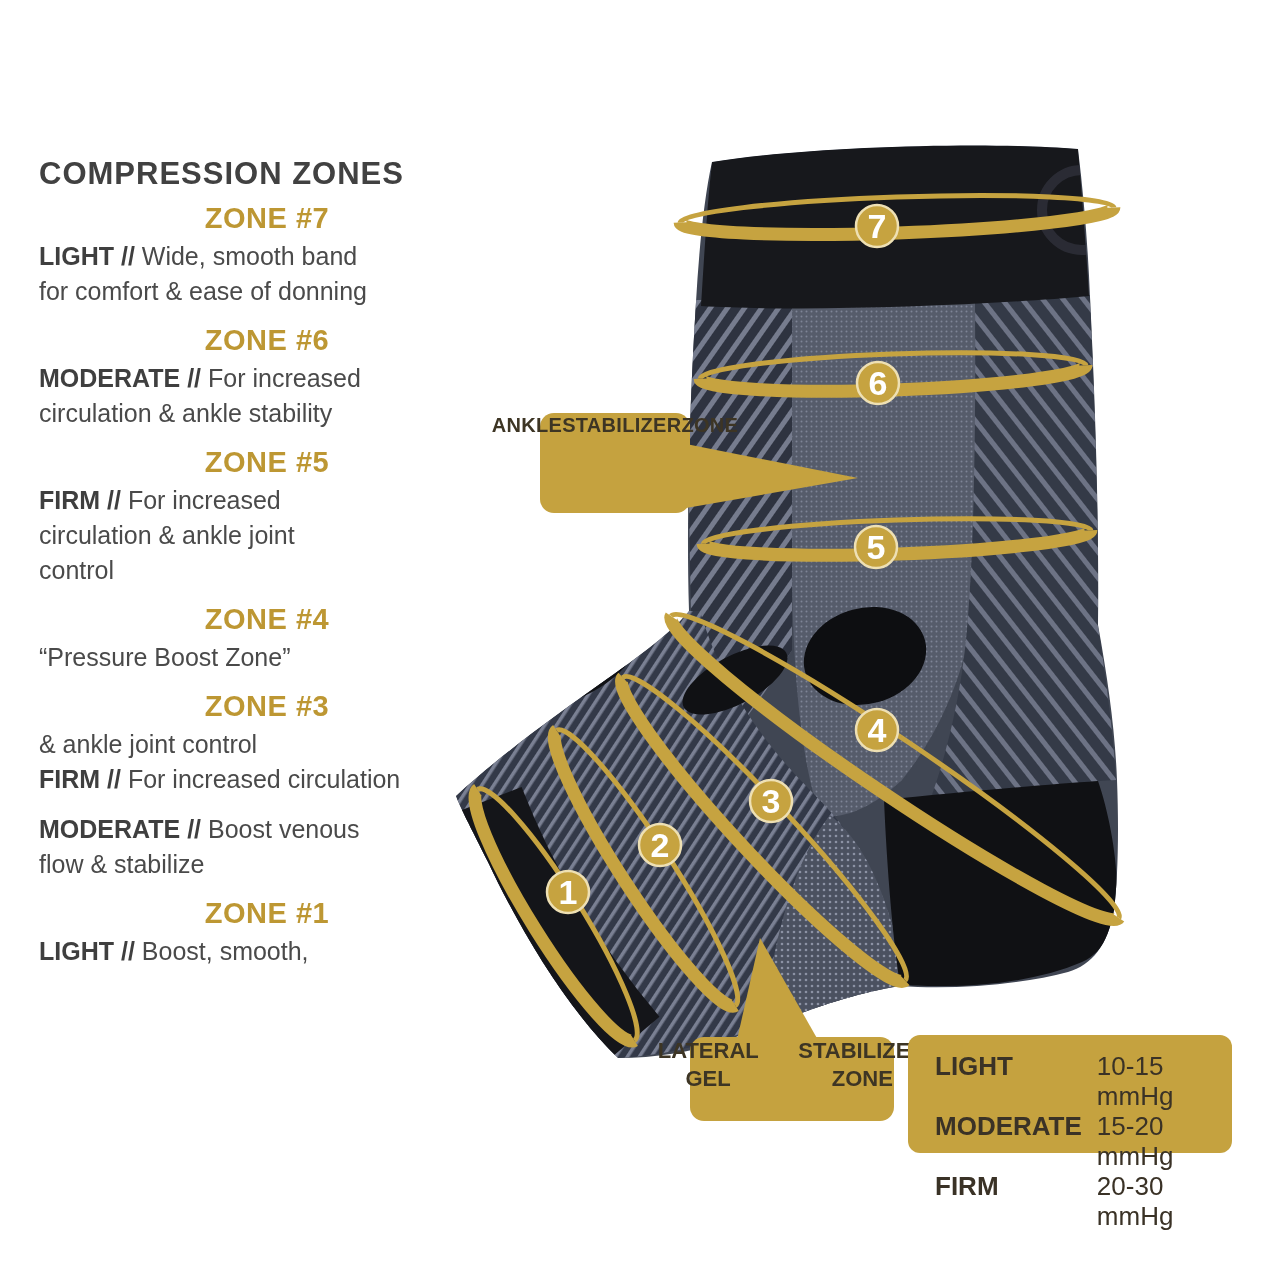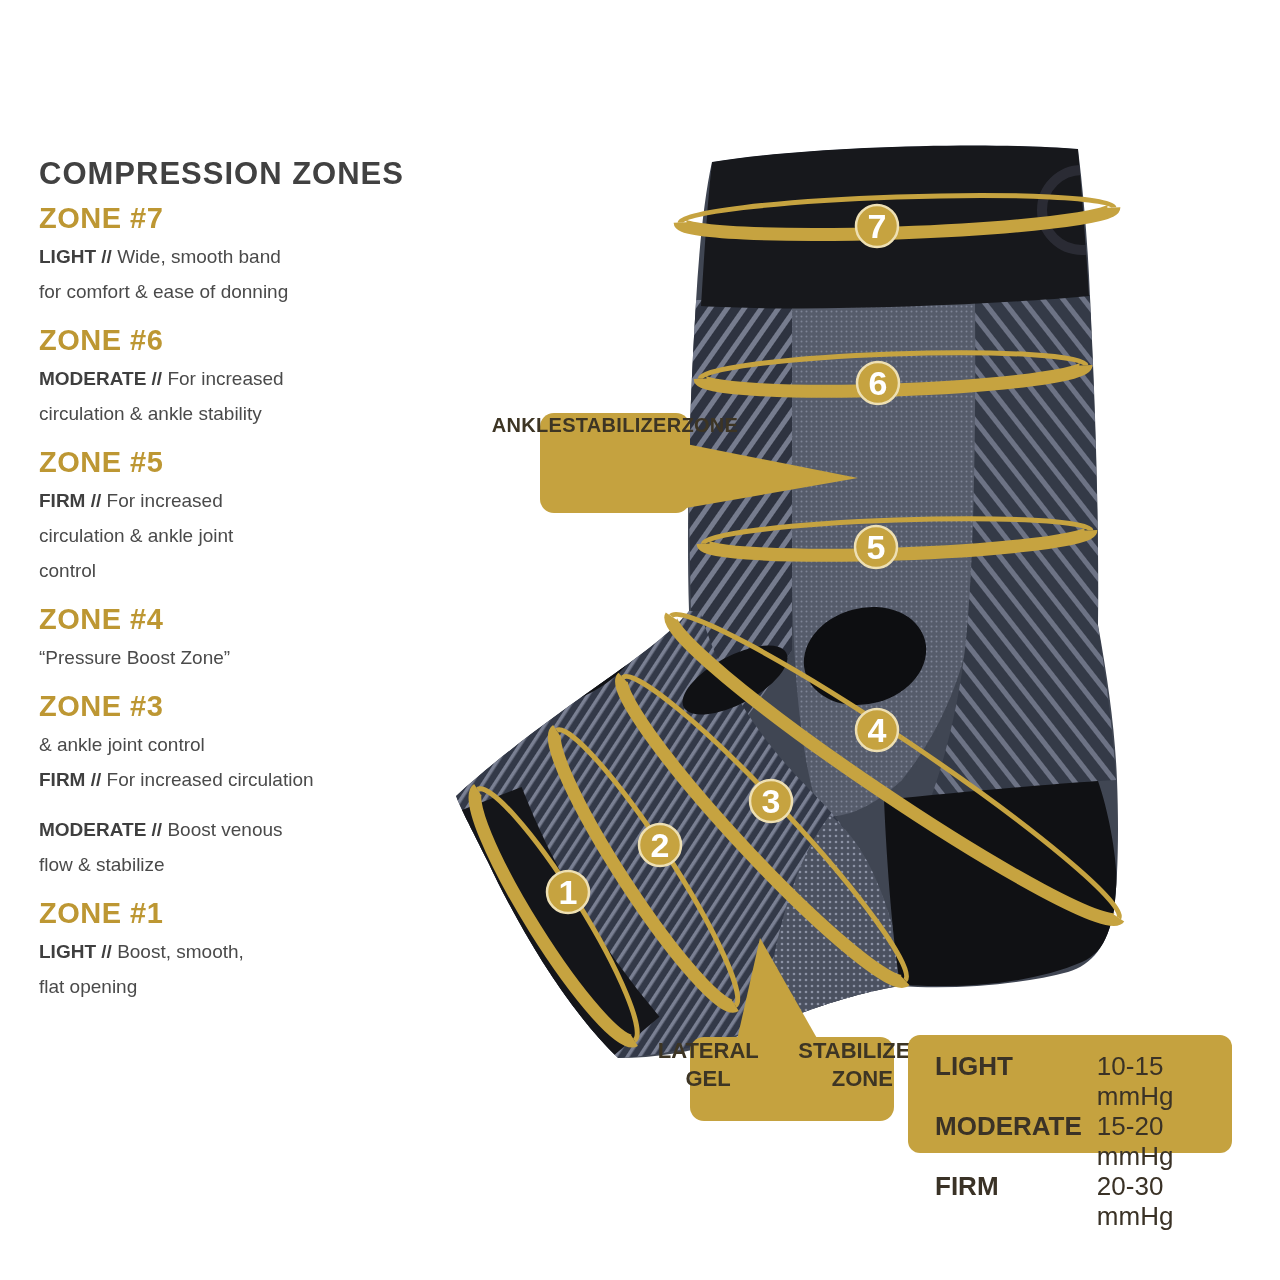--- a/index.html
+++ b/index.html
@@ -4,23 +4,23 @@
 <style>
   html,body{margin:0;padding:0;background:#ffffff;}
   .canvas{position:relative;width:1280px;height:1280px;background:#ffffff;overflow:hidden;
           font-family:"Liberation Sans",sans-serif;}
   .svg-layer{position:absolute;left:0;top:0;width:1280px;height:1280px;}
 
   
   .zones-panel{position:absolute;left:39px;top:156px;width:456px;}
   .page-title{font-size:31px;font-weight:800;color:#414141;letter-spacing:1px;margin:0 0 10px 0;}
   .zone{margin:0 0 15px 0;}
-  .zone-heading{font-size:29px;font-weight:800;color:#bd9733;letter-spacing:.5px;margin:0 0 4px 0;}
+  .zone-heading{font-size:29px;font-weight:800;color:#bd9733;letter-spacing:.5px;margin:0 0 4px 0;text-align:center;}
   .zone-heading.dark{color:#3f3f3f;}
-  .desc-line{font-size:19px;line-height:35px;color:#4a4a4a;white-space:nowrap;}
+  .desc-line{font-size:25px;line-height:35px;color:#4a4a4a;white-space:nowrap;}
   .lvl{font-weight:700;color:#3f3f3f;}
 
   
   .callout{position:absolute;background:#c5a23f;border-radius:14px;color:#3d3524;
            font-weight:700;text-align:center;display:flex;justify-content:center;}
   .callout-ankle{left:540px;top:413px;width:150px;height:100px;font-size:20px;line-height:25px;letter-spacing:.3px;}
   .callout-lateral{left:690px;top:1037px;width:204px;height:84px;font-size:22px;line-height:28px;gap:40px;}
 
   
   .legend{position:absolute;left:908px;top:1035px;width:324px;height:118px;background:#c5a23f;
@@ -214,21 +214,20 @@
     </div>
 
     <div class="zone">
       <div class="desc-line"><span class="lvl">MODERATE</span> <span class="lvl">//</span> <span>Boost venous</span></div>
       <div class="desc-line">flow &amp; stabilize</div>
     </div>
 
     <div class="zone">
       <div class="zone-heading">ZONE #1</div>
       <div class="desc-line"><span class="lvl">LIGHT</span> <span class="lvl">//</span> <span>Boost, smooth,</span></div>
-      <div class="desc-line">flat opening</div>
     </div>
   </div>
 
   <div class="callout callout-ankle">
     <div>ANKLE</div>
     <div>STABILIZER</div>
     <div>ZONE</div>
   </div>
 
   <div class="callout callout-lateral">

